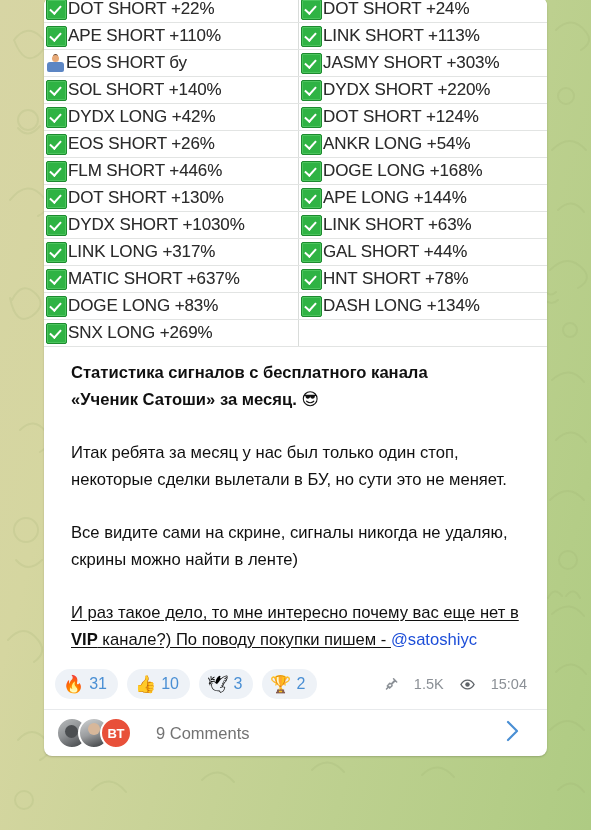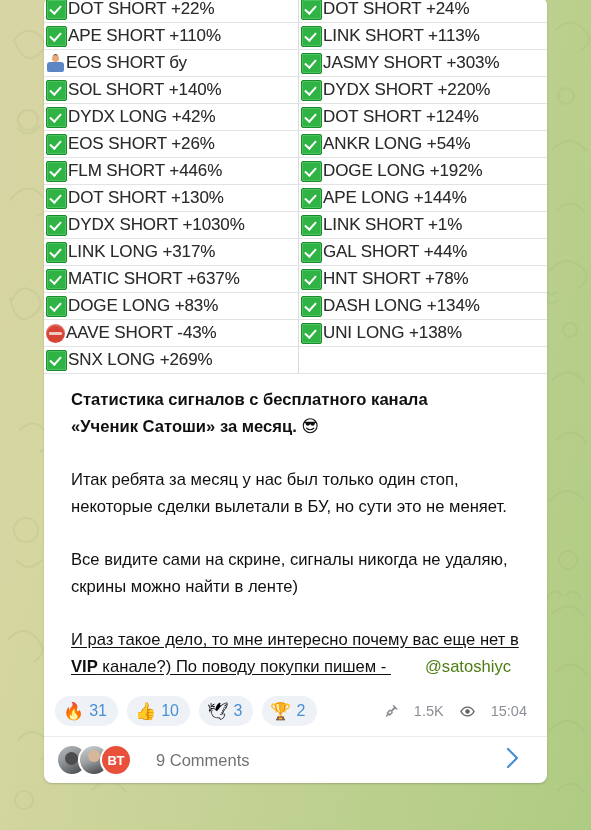--- a/index.html
+++ b/index.html
@@ -136,21 +136,21 @@
     padding: 12px 16px 4px 27px;
     font-size: 16.6px;
     line-height: 27px;
     color: #101010;
   }
   #message-text p { margin: 0 0 26px 0; }
   #message-text p:last-child { margin-bottom: 0; }
   .para-bold { font-weight: bold; }
   .para-underline { text-decoration: underline; text-underline-offset: 2px; }
   .vip-bold { font-weight: bold; }
-  .mention-link { color: #4d7c0f; text-decoration: none; margin-left: 34px; }
+  .mention-link { color: #1d4ed8; text-decoration: none; }
   .emoji-glyph {
     font-family: "DejaVu Sans", sans-serif;
     font-size: 17px;
   }
 
   
   #reactions-row {
     display: flex;
     align-items: center;
     padding: 12px 14px 10px 11px;
@@ -411,21 +411,21 @@
         <tr>
           <td class="col-left">
             <div class="cell-inner">
               <span class="cell-mark mark-ok"></span>
               <span class="cell-text">FLM SHORT +446%</span>
             </div>
           </td>
           <td class="col-right">
             <div class="cell-inner">
               <span class="cell-mark mark-ok"></span>
-              <span class="cell-text">DOGE LONG +192%</span>
+              <span class="cell-text">DOGE LONG +168%</span>
             </div>
           </td>
         </tr>
         <tr>
           <td class="col-left">
             <div class="cell-inner">
               <span class="cell-mark mark-ok"></span>
               <span class="cell-text">DOT SHORT +130%</span>
             </div>
           </td>
@@ -439,21 +439,21 @@
         <tr>
           <td class="col-left">
             <div class="cell-inner">
               <span class="cell-mark mark-ok"></span>
               <span class="cell-text">DYDX SHORT +1030%</span>
             </div>
           </td>
           <td class="col-right">
             <div class="cell-inner">
               <span class="cell-mark mark-ok"></span>
-              <span class="cell-text">LINK SHORT +1%</span>
+              <span class="cell-text">LINK SHORT +63%</span>
             </div>
           </td>
         </tr>
         <tr>
           <td class="col-left">
             <div class="cell-inner">
               <span class="cell-mark mark-ok"></span>
               <span class="cell-text">LINK LONG +317%</span>
             </div>
           </td>
@@ -482,34 +482,20 @@
           <td class="col-left">
             <div class="cell-inner">
               <span class="cell-mark mark-ok"></span>
               <span class="cell-text">DOGE LONG +83%</span>
             </div>
           </td>
           <td class="col-right">
             <div class="cell-inner">
               <span class="cell-mark mark-ok"></span>
               <span class="cell-text">DASH LONG +134%</span>
-            </div>
-          </td>
-        </tr>
-        <tr>
-          <td class="col-left">
-            <div class="cell-inner">
-              <span class="cell-mark mark-stop"></span>
-              <span class="cell-text">AAVE SHORT -43%</span>
-            </div>
-          </td>
-          <td class="col-right">
-            <div class="cell-inner">
-              <span class="cell-mark mark-ok"></span>
-              <span class="cell-text">UNI LONG +138%</span>
             </div>
           </td>
         </tr>
         <tr>
           <td class="col-left">
             <div class="cell-inner">
               <span class="cell-mark mark-ok"></span>
               <span class="cell-text">SNX LONG +269%</span>
             </div>
           </td>

